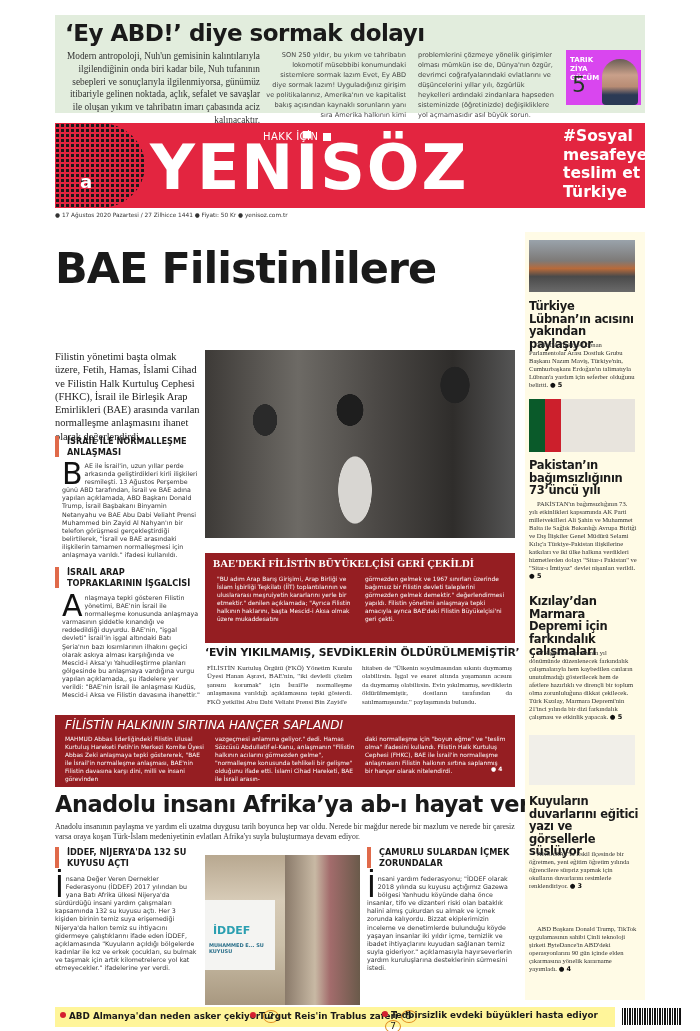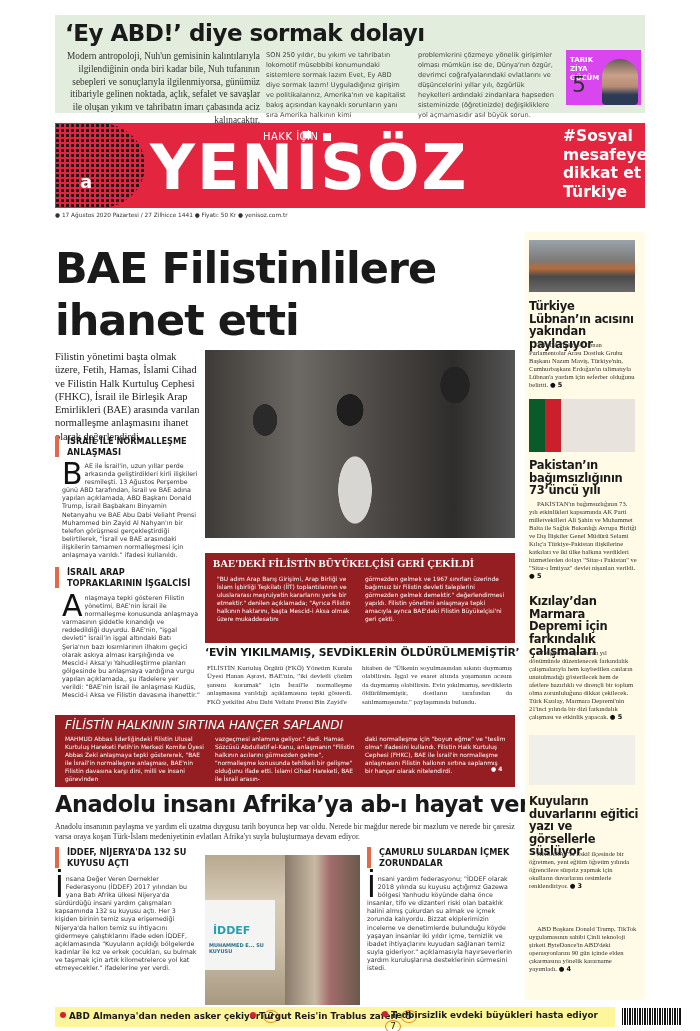--- a/index.html
+++ b/index.html
@@ -5,21 +5,21 @@
 *{box-sizing:border-box;margin:0;padding:0}
 body{width:700px;height:1031px;background:#fff;position:relative;overflow:hidden;font-family:"Liberation Serif",serif;color:#1a1a1a}
 .abs{position:absolute}
 .sans{font-family:"DejaVu Sans","Liberation Sans",sans-serif}
 
 
 #topbox{left:55px;top:15px;width:590px;height:98px;background:#e2eddd}
 #top-title{left:65px;top:20px;font-family:"DejaVu Sans",sans-serif;font-weight:bold;font-size:23px;letter-spacing:-0.5px;color:#1a1a1a}
 #top-lead{left:60px;top:50px;width:200px;font-size:9.3px;line-height:12.8px;text-align:right;color:#333}
 .topcol{top:50px;font-family:"DejaVu Sans",sans-serif;font-size:6.6px;line-height:10px;color:#444}
-#top-c2{left:266px;width:140px;text-align:left}
+#top-c2{left:266px;width:140px;text-align:right}
 #top-c3{left:418px;width:140px}
 #author{left:566px;top:50px;width:75px;height:55px;background:#d946ef}
 #author-name{left:4px;top:6px;color:#fff;font-weight:bold;font-size:7px;line-height:9px}
 #author-num{left:6px;top:22px;font-size:22px;color:#1f3a1f}
 #author-face{right:3px;bottom:0;width:36px;height:46px;border-radius:18px 18px 4px 4px;background:linear-gradient(#6a5e56 0,#c9a08a 35%,#b88c74 60%,#2b3a55 78%,#2b3a55 100%)}
 
 
 #mast{left:55px;top:123px;width:590px;height:85px;background:#e32540}
 #dots{left:0;top:0;width:90px;height:85px;background:radial-gradient(circle,#1a1a1a 1.6px,transparent 2px);background-size:5px 5px;border-radius:0 50% 50% 0}
 #hakk{left:208px;top:8px;color:#fff;font-family:"DejaVu Sans",sans-serif;font-size:10px;letter-spacing:0.5px}
@@ -97,29 +97,28 @@
 
 <div id="mast" class="abs">
   <div id="dots" class="abs"></div>
   <div id="logo-a" class="abs">a</div>
   <div id="hakk" class="abs">HAKK İÇİN</div>
   <div id="hakk-sq" class="abs"></div>
   <div id="logo" class="abs">YENİSÖZ</div>
   <div id="slogan" class="abs">
     <div>#Sosyal</div>
     <div>mesafeye</div>
-    <div>dikkat et</div>
+    <div>teslim et</div>
     <div>Türkiye</div>
   </div>
 </div>
 <div id="dateline" class="abs">● 17 Ağustos 2020 Pazartesi / 27 Zilhicce 1441 ● Fiyatı: 50 Kr ● yenisoz.com.tr</div>
 
 <div id="headline" class="abs">
   <div>BAE Filistinlilere</div>
-  <div>ihanet etti</div>
 </div>
 
 <div id="lead" class="abs">Filistin yönetimi başta olmak üzere, Fetih, Hamas, İslami Cihad ve Filistin Halk Kurtuluş Cephesi (FHKC), İsrail ile Birleşik Arap Emirlikleri (BAE) arasında varılan normalleşme anlaşmasını ihanet olarak değerlendirdi.</div>
 <div class="subhead" style="left:55px;top:436px;width:145px">İSRAİL İLE NORMALLEŞME ANLAŞMASI</div>
 <div class="bodytxt" style="left:62px;top:462px;width:138px">
   <span class="dropcap">B</span><span>AE ile İsrail'in, uzun yıllar perde arkasında geliştirdikleri kirli ilişkileri resmileşti. 13 Ağustos Perşembe günü ABD tarafından, İsrail ve BAE adına yapılan açıklamada, ABD Başkanı Donald Trump, İsrail Başbakanı Binyamin Netanyahu ve BAE Abu Dabi Veliaht Prensi Muhammed bin Zayid Al Nahyan'ın bir telefon görüşmesi gerçekleştirdiği belirtilerek, "İsrail ve BAE arasındaki ilişkilerin tamamen normalleşmesi için anlaşmaya varıldı." ifadesi kullanıldı.</span>
 </div>
 <div class="subhead" style="left:55px;top:567px;width:145px">İSRAİL ARAP TOPRAKLARININ İŞGALCİSİ</div>
 <div class="bodytxt" style="left:62px;top:594px;width:138px">
   <span class="dropcap">A</span><span>nlaşmaya tepki gösteren Filistin yönetimi, BAE'nin İsrail ile normalleşme konusunda anlaşmaya varmasının şiddetle kınandığı ve reddedildiği duyurdu. BAE'nin, "işgal devleti" İsrail'in işgal altındaki Batı Şeria'nın bazı kısımlarının ilhakını geçici olarak askıya alması karşılığında ve Mescid-i Aksa'yı Yahudileştirme planları gölgesinde bu anlaşmaya vardığına vurgu yapılan açıklamada,, şu ifadelere yer verildi: "BAE'nin İsrail ile anlaşması Kudüs, Mescid-i Aksa ve Filistin davasına ihanettir."</span>

